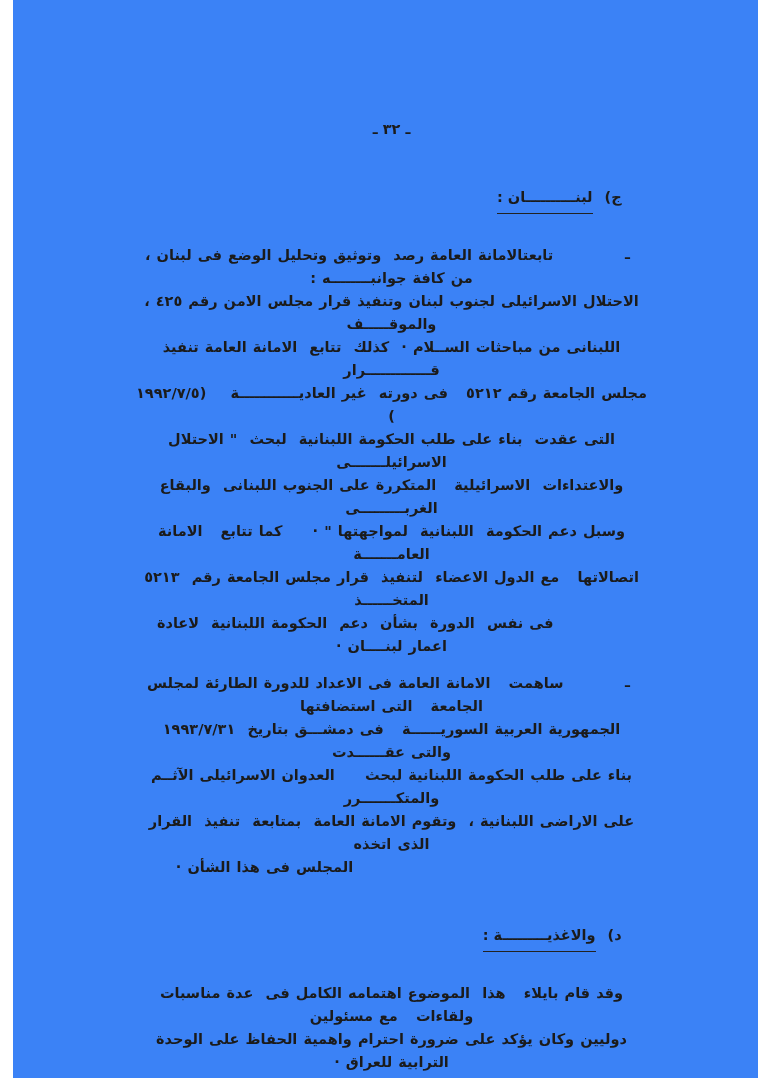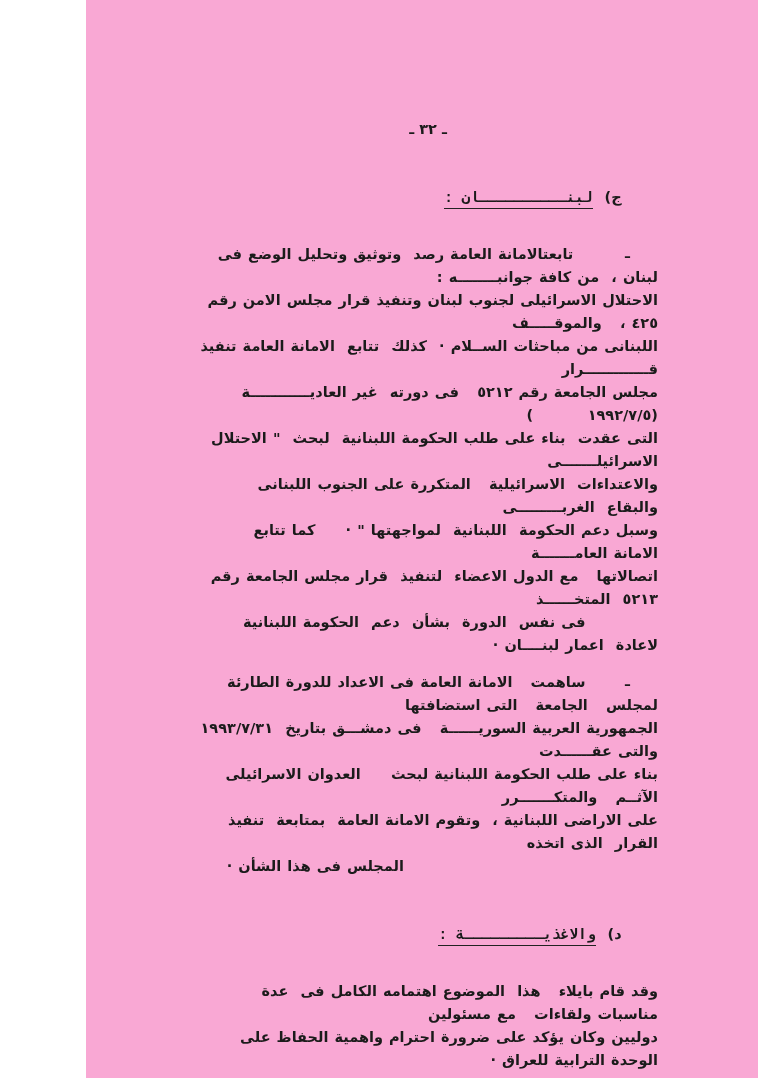--- a/index.html
+++ b/index.html
@@ -1,46 +1,46 @@
 <!DOCTYPE html>
 <html lang="ar" dir="rtl"><head>
 <meta charset="utf-8">
 <style>
   html, body { margin: 0; padding: 0; background: #ffffff; }
   .page {
     position: relative;
-    width: 672px;
+    width: 745px;
     height: 1078px;
-    background: #f9a8d4;
+    background: #3b82f6;
     overflow: hidden;
     direction: rtl;
     font-family: "DejaVu Sans", sans-serif;
     color: #1b1b1b;
     font-weight: 600;
   }
   .content {
     padding: 118px 96px 0 108px; 
     font-size: 14.5px;
     line-height: 23px;
   }
   .page-num {
     text-align: center;
     letter-spacing: 2px;
     margin-bottom: 20px;
     font-size: 14.5px;
   }
   .section { margin-top: 22px; }
   .sec-head { margin: 0 0 4px 0; white-space: pre-wrap; }
   .sec-label { display: inline-block; margin-left: 12px; }
-  .sec-title { border-bottom: 1.8px solid #222; padding-bottom: 2px; font-family: Liberation Mono, monospace; }
+  .sec-title { border-bottom: 1.8px solid #222; padding-bottom: 8px; }
   .para { position: relative; margin: 10px 0 14px 0; }
   .para p {
-    margin: 4px;
+    margin: 12px;
     white-space: pre-wrap;
-    text-align: right;
+    text-align: center;
     word-spacing: 1px;
   }
   .dash-marker {
     position: absolute;
     right: 32px;
     top: -1px;
   }
 </style>
 </head>
 <body>

